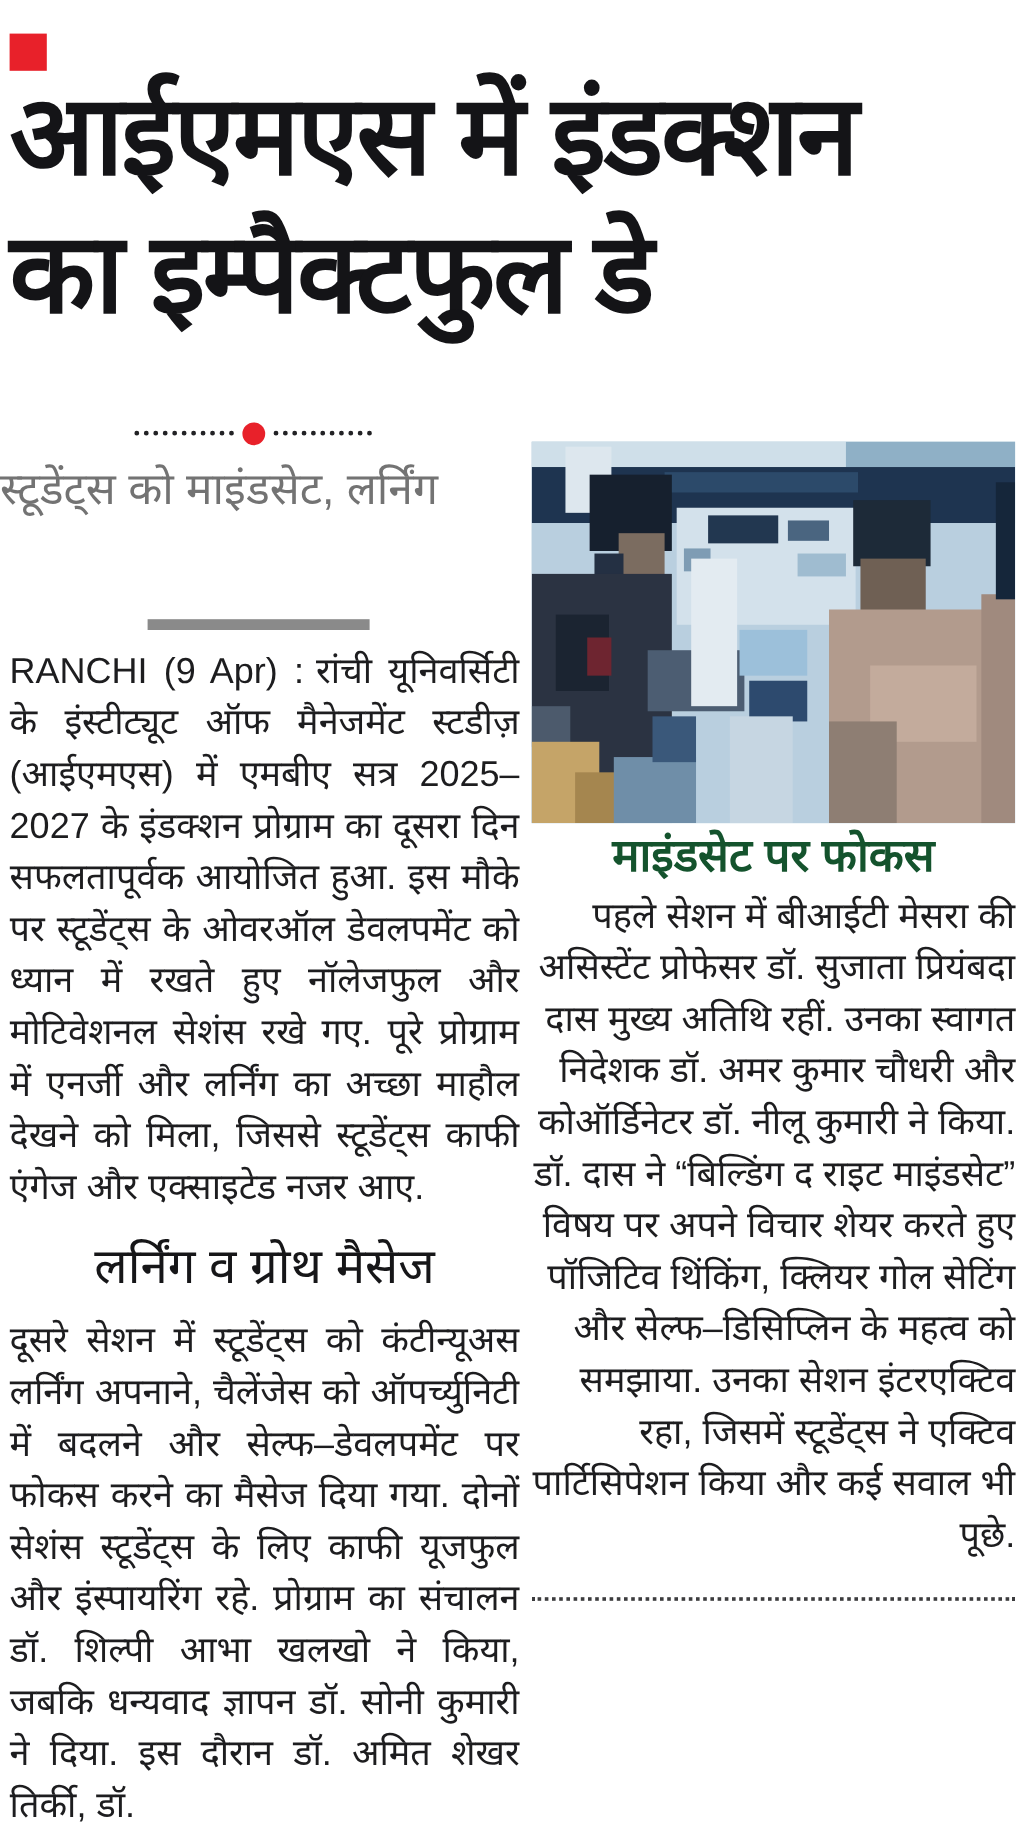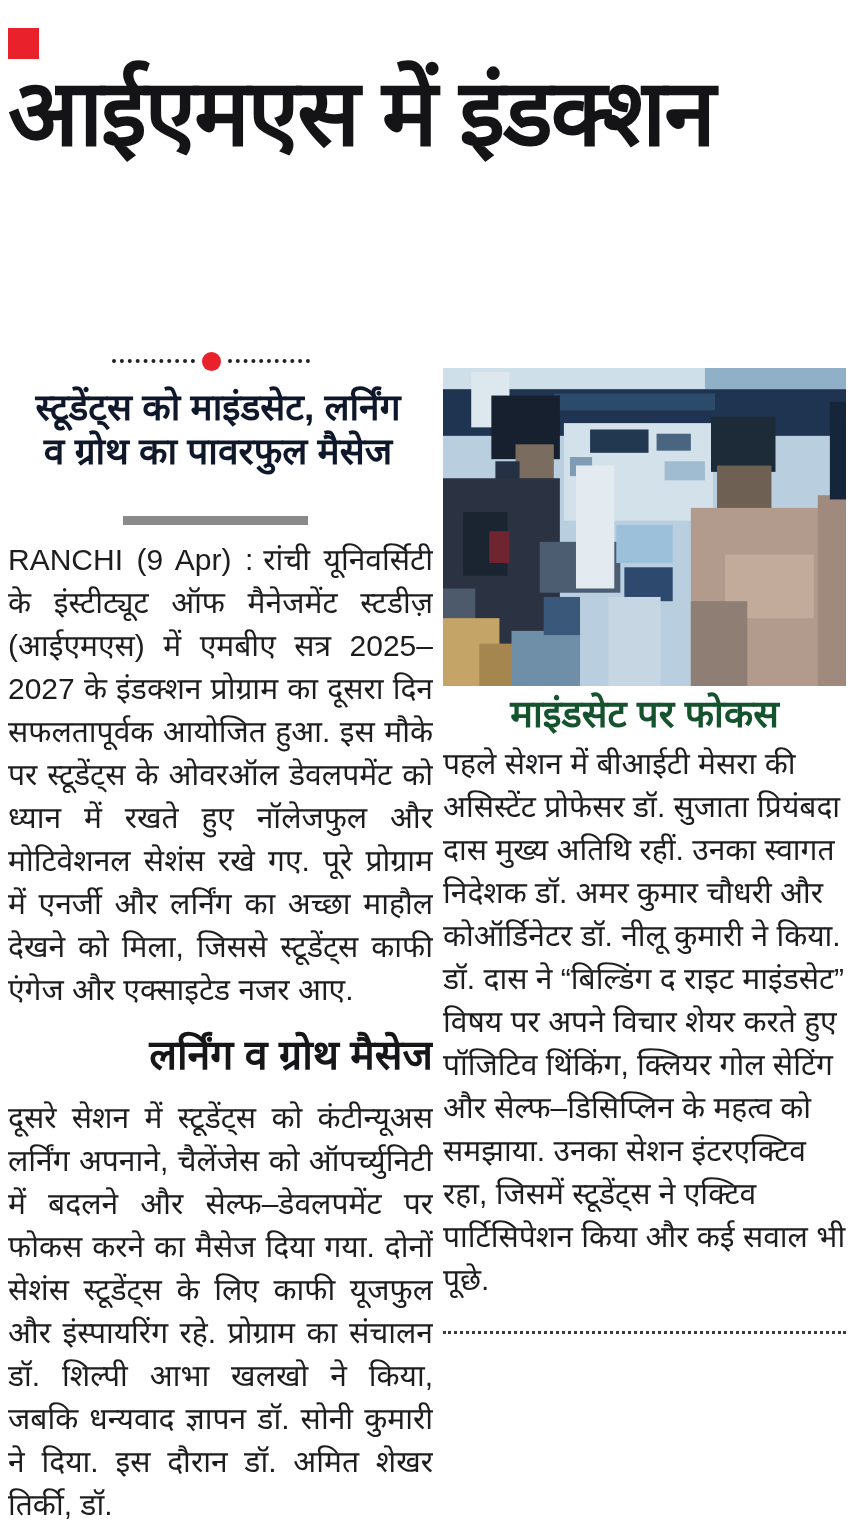--- a/index.html
+++ b/index.html
@@ -20,70 +20,70 @@
   .headline .hl-line{white-space:nowrap;}
   
   .deck-divider{
     position:absolute;left:112px;top:350px;width:198px;height:22px;
     display:flex;align-items:center;gap:7px;
   }
   .deck-divider .dots{flex:1;height:0;border-top:4px dotted #222225;}
   .deck-divider .red-dot{width:19px;height:19px;border-radius:50%;background:#e8212a;flex:0 0 auto;}
   
   .deck{
-    position:absolute;left:0;top:386px;width:436px;text-align:center;
-    font-size:37px;font-weight:bold;line-height:1.2;color:#0f172a;
+    position:absolute;left:0;top:386px;width:436px;text-align:left;
+    font-size:37px;font-weight:normal;line-height:1.2;color:#737373;
   }
   
   .gray-bar{position:absolute;left:123px;top:516px;width:185px;height:9px;background:#8a8a8a;}
   
   .left-col{
     position:absolute;left:8px;top:538px;width:425px;height:990px;overflow:hidden;
     font-size:30px;line-height:43px;color:#1d1d1f;
   }
   .left-col p{margin:0;text-align:justify;}
   .dateline{font-weight:normal;letter-spacing:0;padding-right:10px;}
   .section-heading{
-    font-size:41px;font-weight:bold;line-height:1.1;
-    margin:22px 0 18px 0;color:#161618;text-align:right;
+    font-size:41px;font-weight:normal;line-height:1.1;
+    margin:22px 0 18px 0;color:#161618;text-align:center;
   }
   
   .right-col{position:absolute;left:443px;top:368px;width:403px;}
   .photo{
     width:403px;height:318px;overflow:hidden;background:#b9cfdf;
   }
   .photo svg{display:block;width:100%;height:100%;}
   .photo-caption{
     margin:6px 0 4px 0;text-align:center;
     font-size:38px;font-weight:bold;line-height:1.2;color:#14532d;
   }
-  .right-col p{margin:0;font-size:30px;line-height:43px;color:#1d1d1f;text-align:left;}
+  .right-col p{margin:0;font-size:30px;line-height:43px;color:#1d1d1f;text-align:right;}
   .dotted-rule{height:0;border-top:3px dotted #3c3c3e;margin-top:30px;}
   .footnote{margin-top:22px !important;}
 </style>
 </head>
 <body>
 
 <div id="page">
 
   <div class="red-square"></div>
 
   <div class="headline">
     <div class="hl-line">आईएमएस में इंडक्शन</div>
+    <div class="hl-line">का इम्पैक्टफुल डे</div>
   </div>
 
   <div class="deck-divider">
     <div class="dots"></div>
     <div class="red-dot"></div>
     <div class="dots"></div>
   </div>
 
   <div class="deck">
     <div>स्टूडेंट्स को माइंडसेट, लर्निंग</div>
-    <div>व ग्रोथ का पावरफुल मैसेज</div>
   </div>
 
   <div class="gray-bar"></div>
 
   <div class="left-col">
     <p><span class="dateline">RANCHI (9 Apr) :</span><span>रांची यूनिवर्सिटी के इंस्टीट्यूट ऑफ मैनेजमेंट स्टडीज़ (आईएमएस) में एमबीए सत्र 2025–2027 के इंडक्शन प्रोग्राम का दूसरा दिन सफलतापूर्वक आयोजित हुआ. इस मौके पर स्टूडेंट्स के ओवरऑल डेवलपमेंट को ध्यान में रखते हुए नॉलेजफुल और मोटिवेशनल सेशंस रखे गए. पूरे प्रोग्राम में एनर्जी और लर्निंग का अच्छा माहौल देखने को मिला, जिससे स्टूडेंट्स काफी एंगेज और एक्साइटेड नजर आए.</span></p>
     <div class="section-heading">लर्निंग व ग्रोथ मैसेज</div>
     <p>दूसरे सेशन में स्टूडेंट्स को कंटीन्यूअस लर्निंग अपनाने, चैलेंजेस को ऑपर्च्युनिटी में बदलने और सेल्फ–डेवलपमेंट पर फोकस करने का मैसेज दिया गया. दोनों सेशंस स्टूडेंट्स के लिए काफी यूजफुल और इंस्पायरिंग रहे. प्रोग्राम का संचालन डॉ. शिल्पी आभा खलखो ने किया, जबकि धन्यवाद ज्ञापन डॉ. सोनी कुमारी ने दिया. इस दौरान डॉ. अमित शेखर तिर्की, डॉ.</p>
   </div>
 

